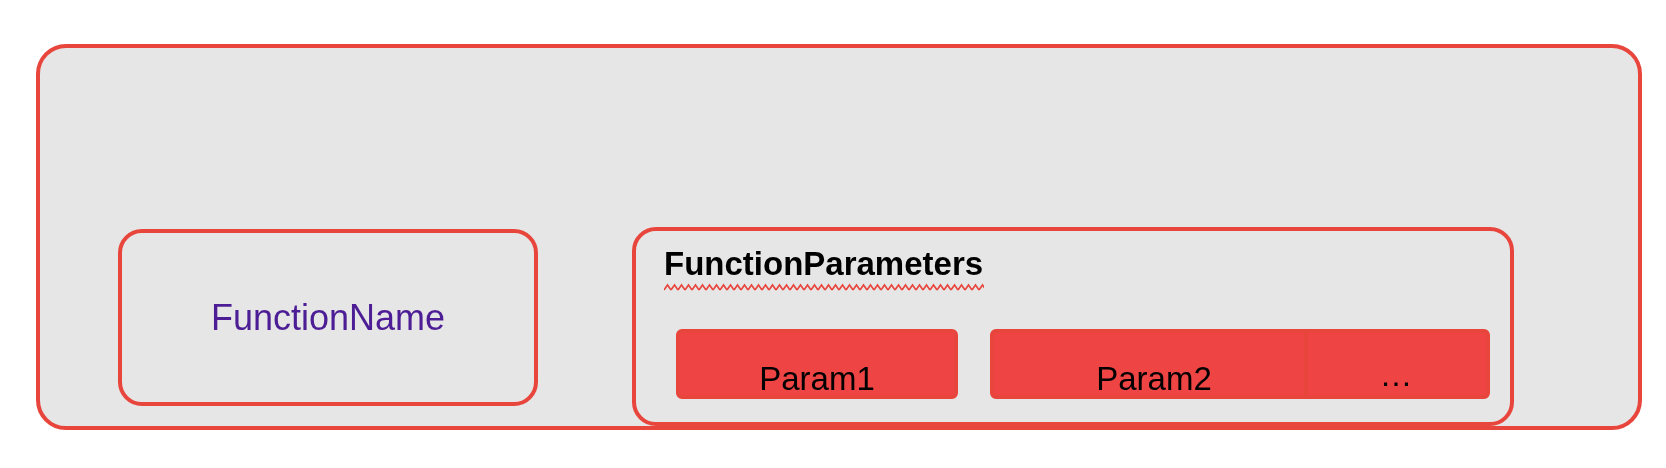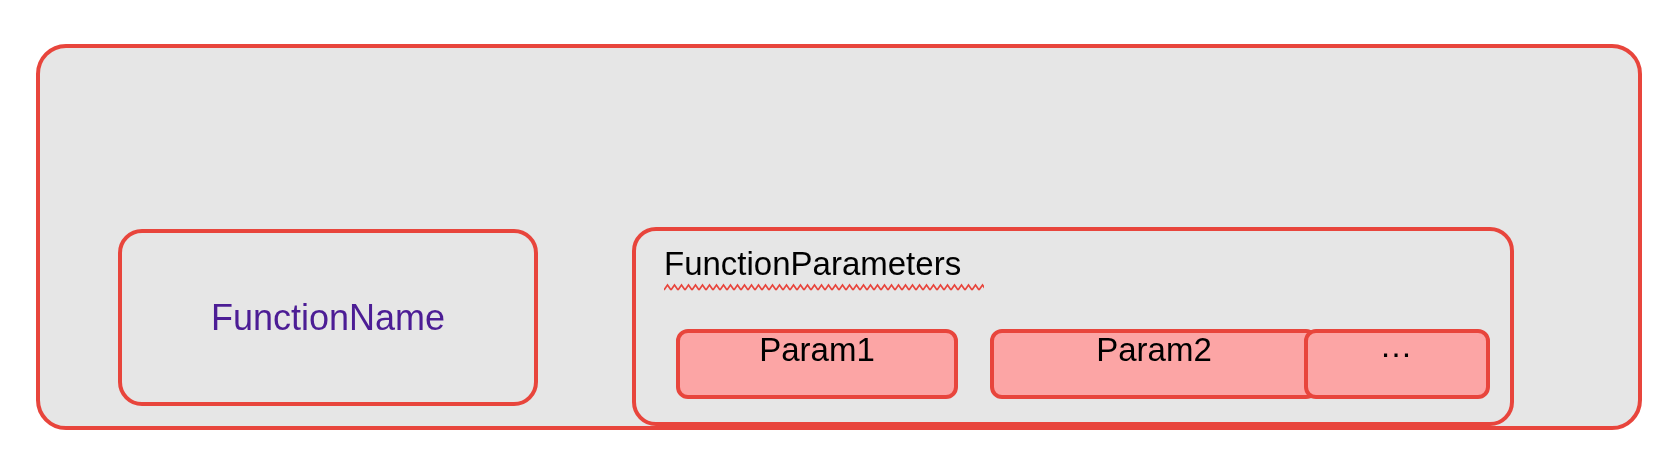--- a/index.html
+++ b/index.html
@@ -85,40 +85,41 @@
     top: 14px;
     display: inline-block;
   }
 
   #function-parameters-label {
     font-size: 33px;
     color: #000000;
     line-height: 1.18;
     white-space: nowrap;
     display: block;
+    font-weight: bold;
   }
 
   #spell-squiggle {
     display: block;
     width: 100%;
     height: 9px;
     margin-top: -1px;
   }
 
   
   .param-box {
     position: absolute;
     box-sizing: border-box;
-    background: #fca5a5;
+    background: #ef4444;
     border: 4px solid #e8453c;
-    border-radius: 12px;
+    border-radius: 6px;
     top: 98px;
     height: 70px;
     display: flex;
-    align-items: flex-start;
+    align-items: flex-end;
     justify-content: center;
   }
 
   .param-label {
     font-size: 33px;
     color: #000000;
     white-space: nowrap;
     line-height: 1;
   }
 

